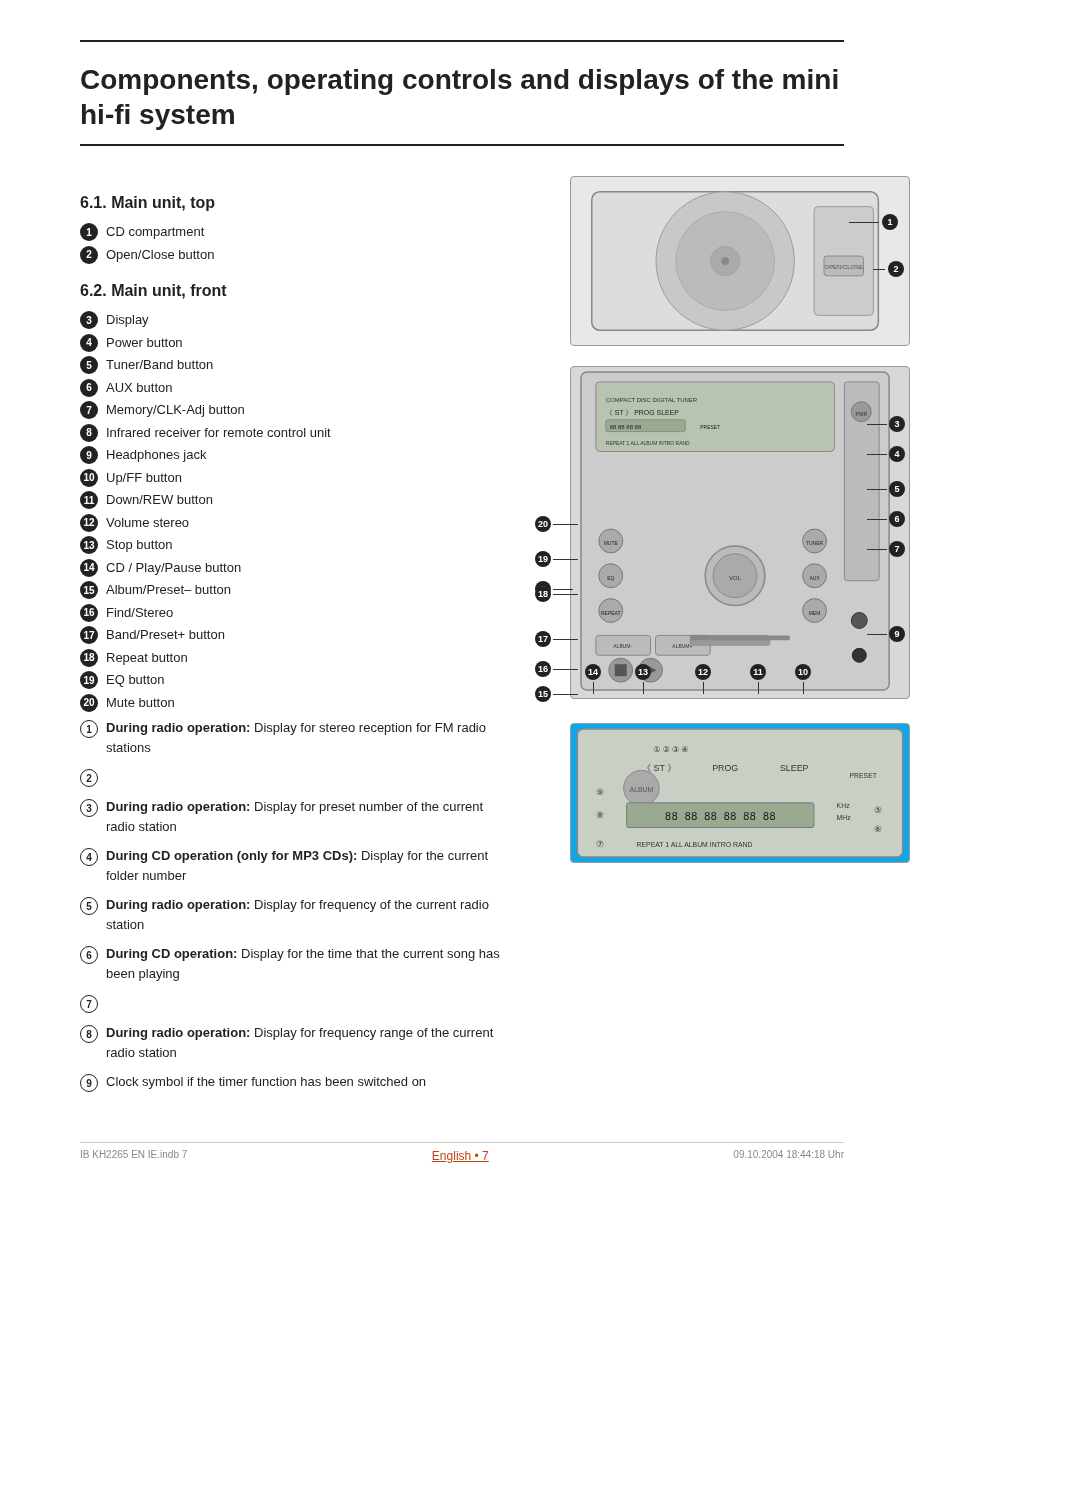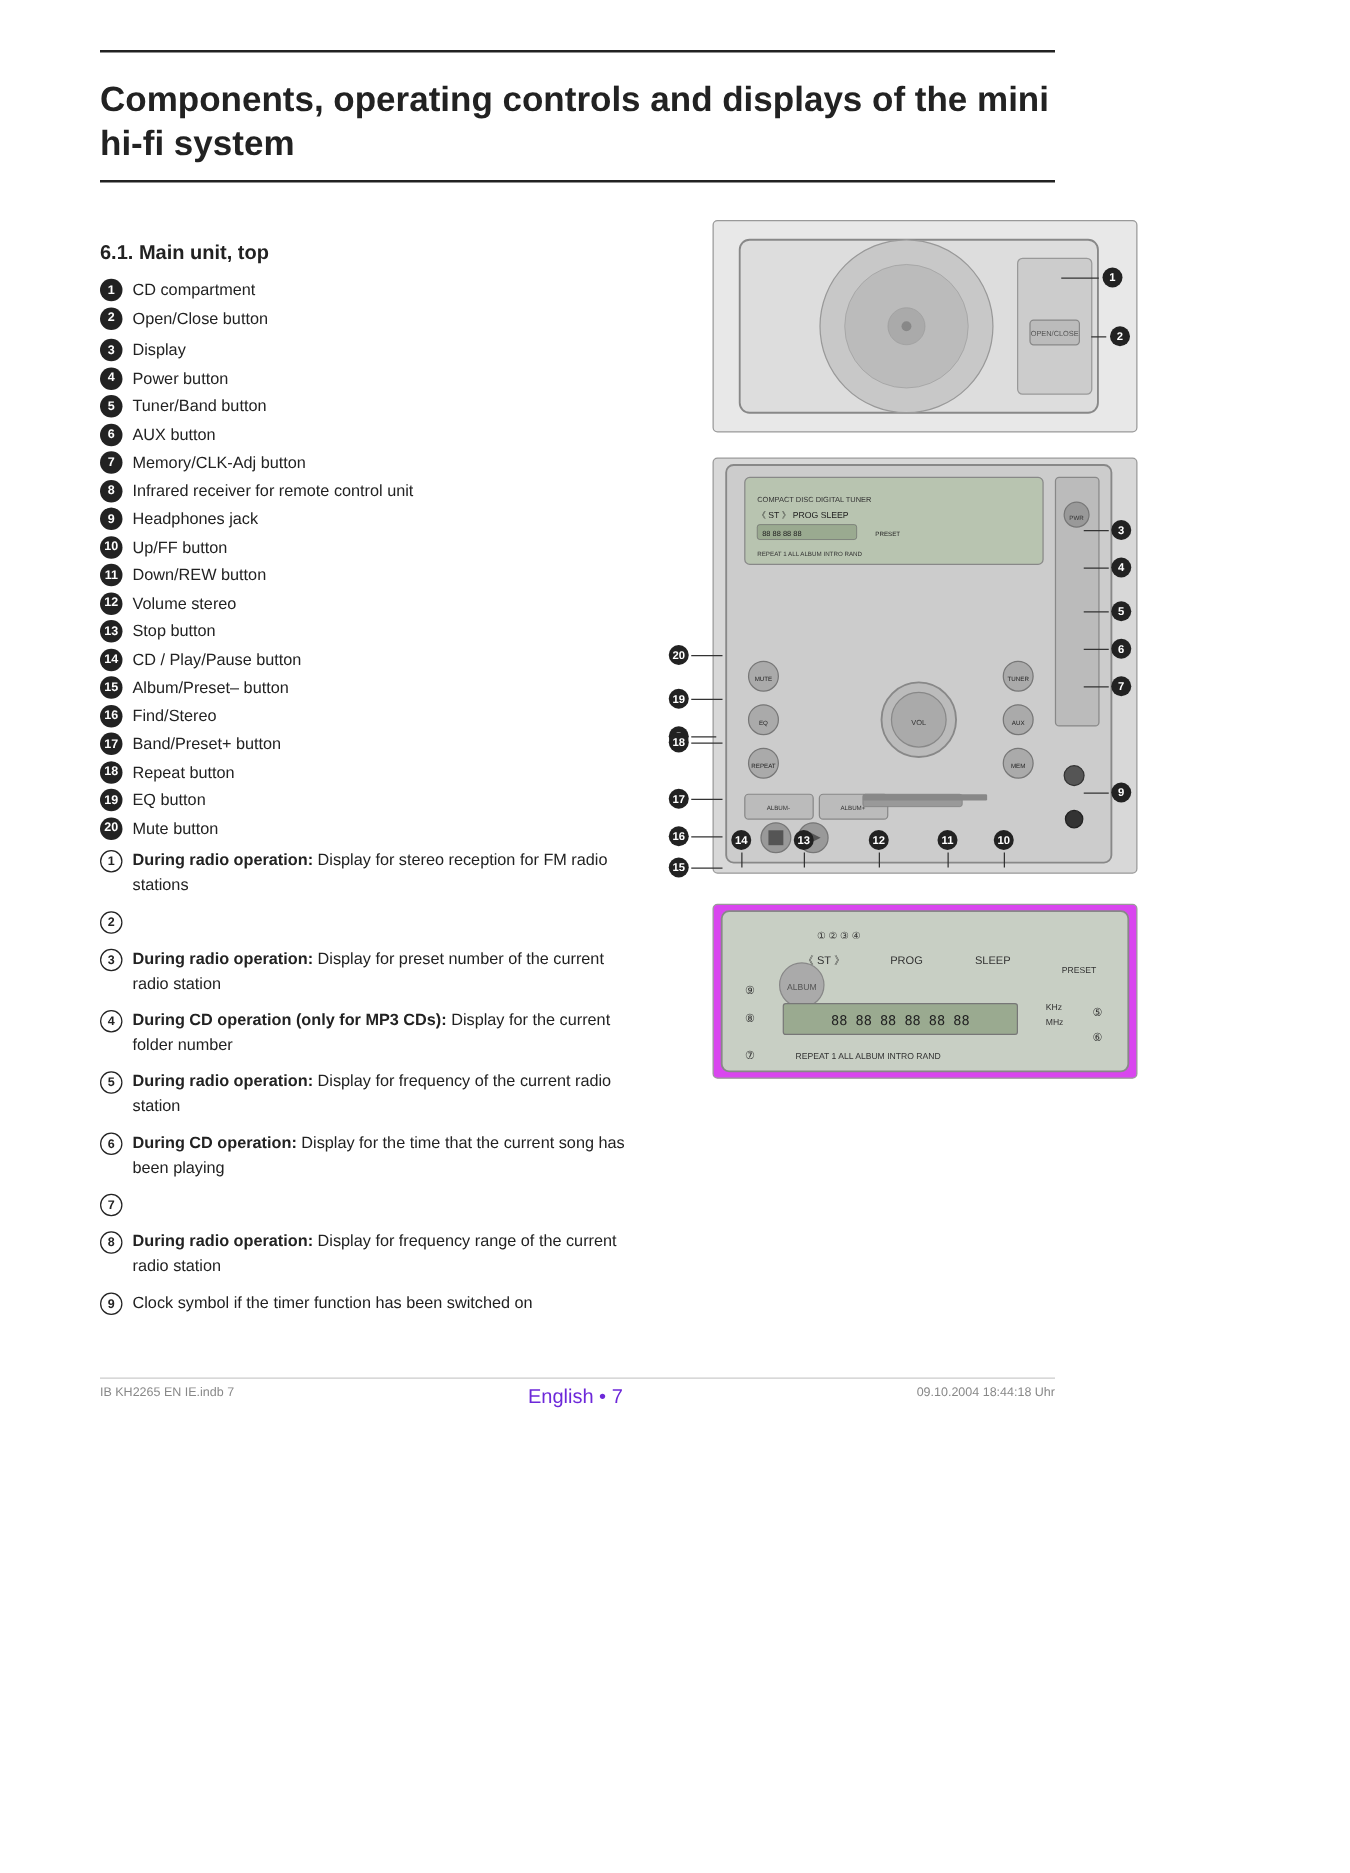--- a/index.html
+++ b/index.html
@@ -126,21 +126,21 @@
       background: #d8d8d8;
       border-radius: 4px;
       position: relative;
       margin-left: 30px;
     }
     
     .display-panel {
       width: 340px;
       height: 140px;
       border: 1.5px solid #999;
-      background: #d946ef;
+      background: #0ea5e9;
       border-radius: 4px;
       position: relative;
       margin-top: 18px;
       margin-left: 30px;
     }
     
     svg.device-svg {
       width: 100%;
       height: 100%;
     }
@@ -181,20 +181,21 @@
         <li>
           <span class="circle-num">1</span>
           <span>CD compartment</span>
         </li>
         <li>
           <span class="circle-num">2</span>
           <span>Open/Close button</span>
         </li>
       </ul>
 
+      <div class="section-heading">6.2. Main unit, front</div>
       <ul class="item-list">
         <li>
           <span class="circle-num">3</span>
           <span>Display</span>
         </li>
         <li>
           <span class="circle-num">4</span>
           <span>Power button</span>
         </li>
         <li>
@@ -518,17 +519,17 @@
         </div>
       </div>
 
     </div>
 
   </div>
 
   <div class="separator-line"></div>
   <div class="footer-row">
     <span>IB KH2265 EN IE.indb   7</span>
-    <span style="font-size:16px; color:#6d28d9;">English • 7</span>
+    <span style="font-size:12px; color:#c2410c;text-decoration:underline;">English • 7</span>
     <span>09.10.2004   18:44:18 Uhr</span>
   </div>
 
 </div>
 
 </body></html>

